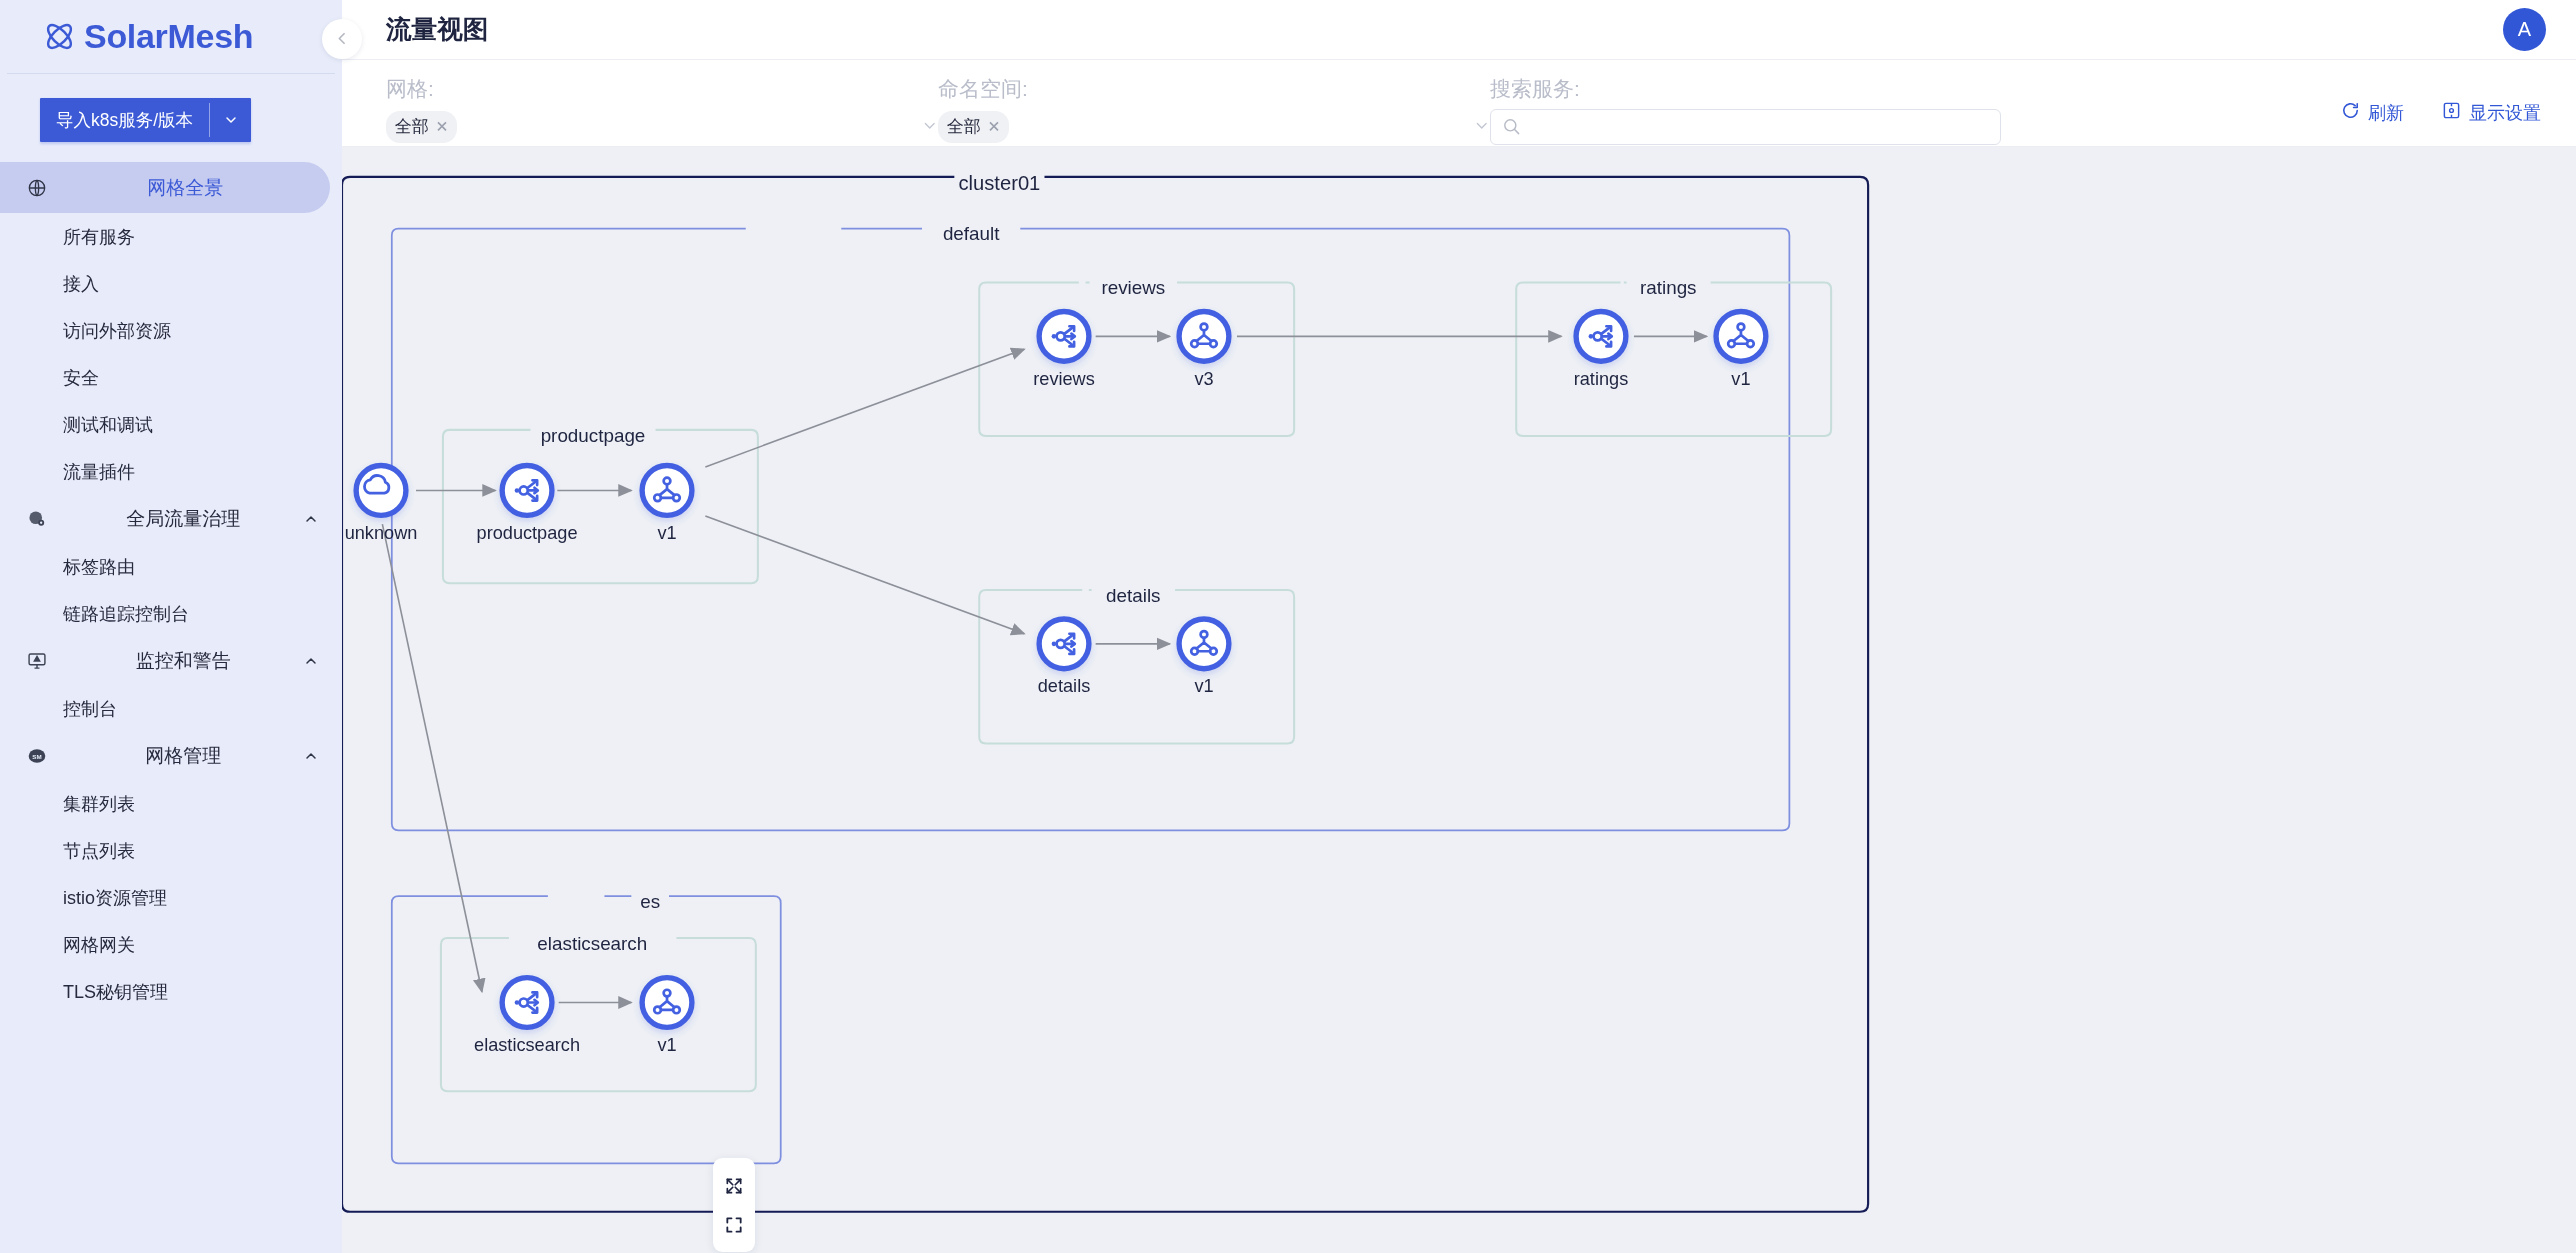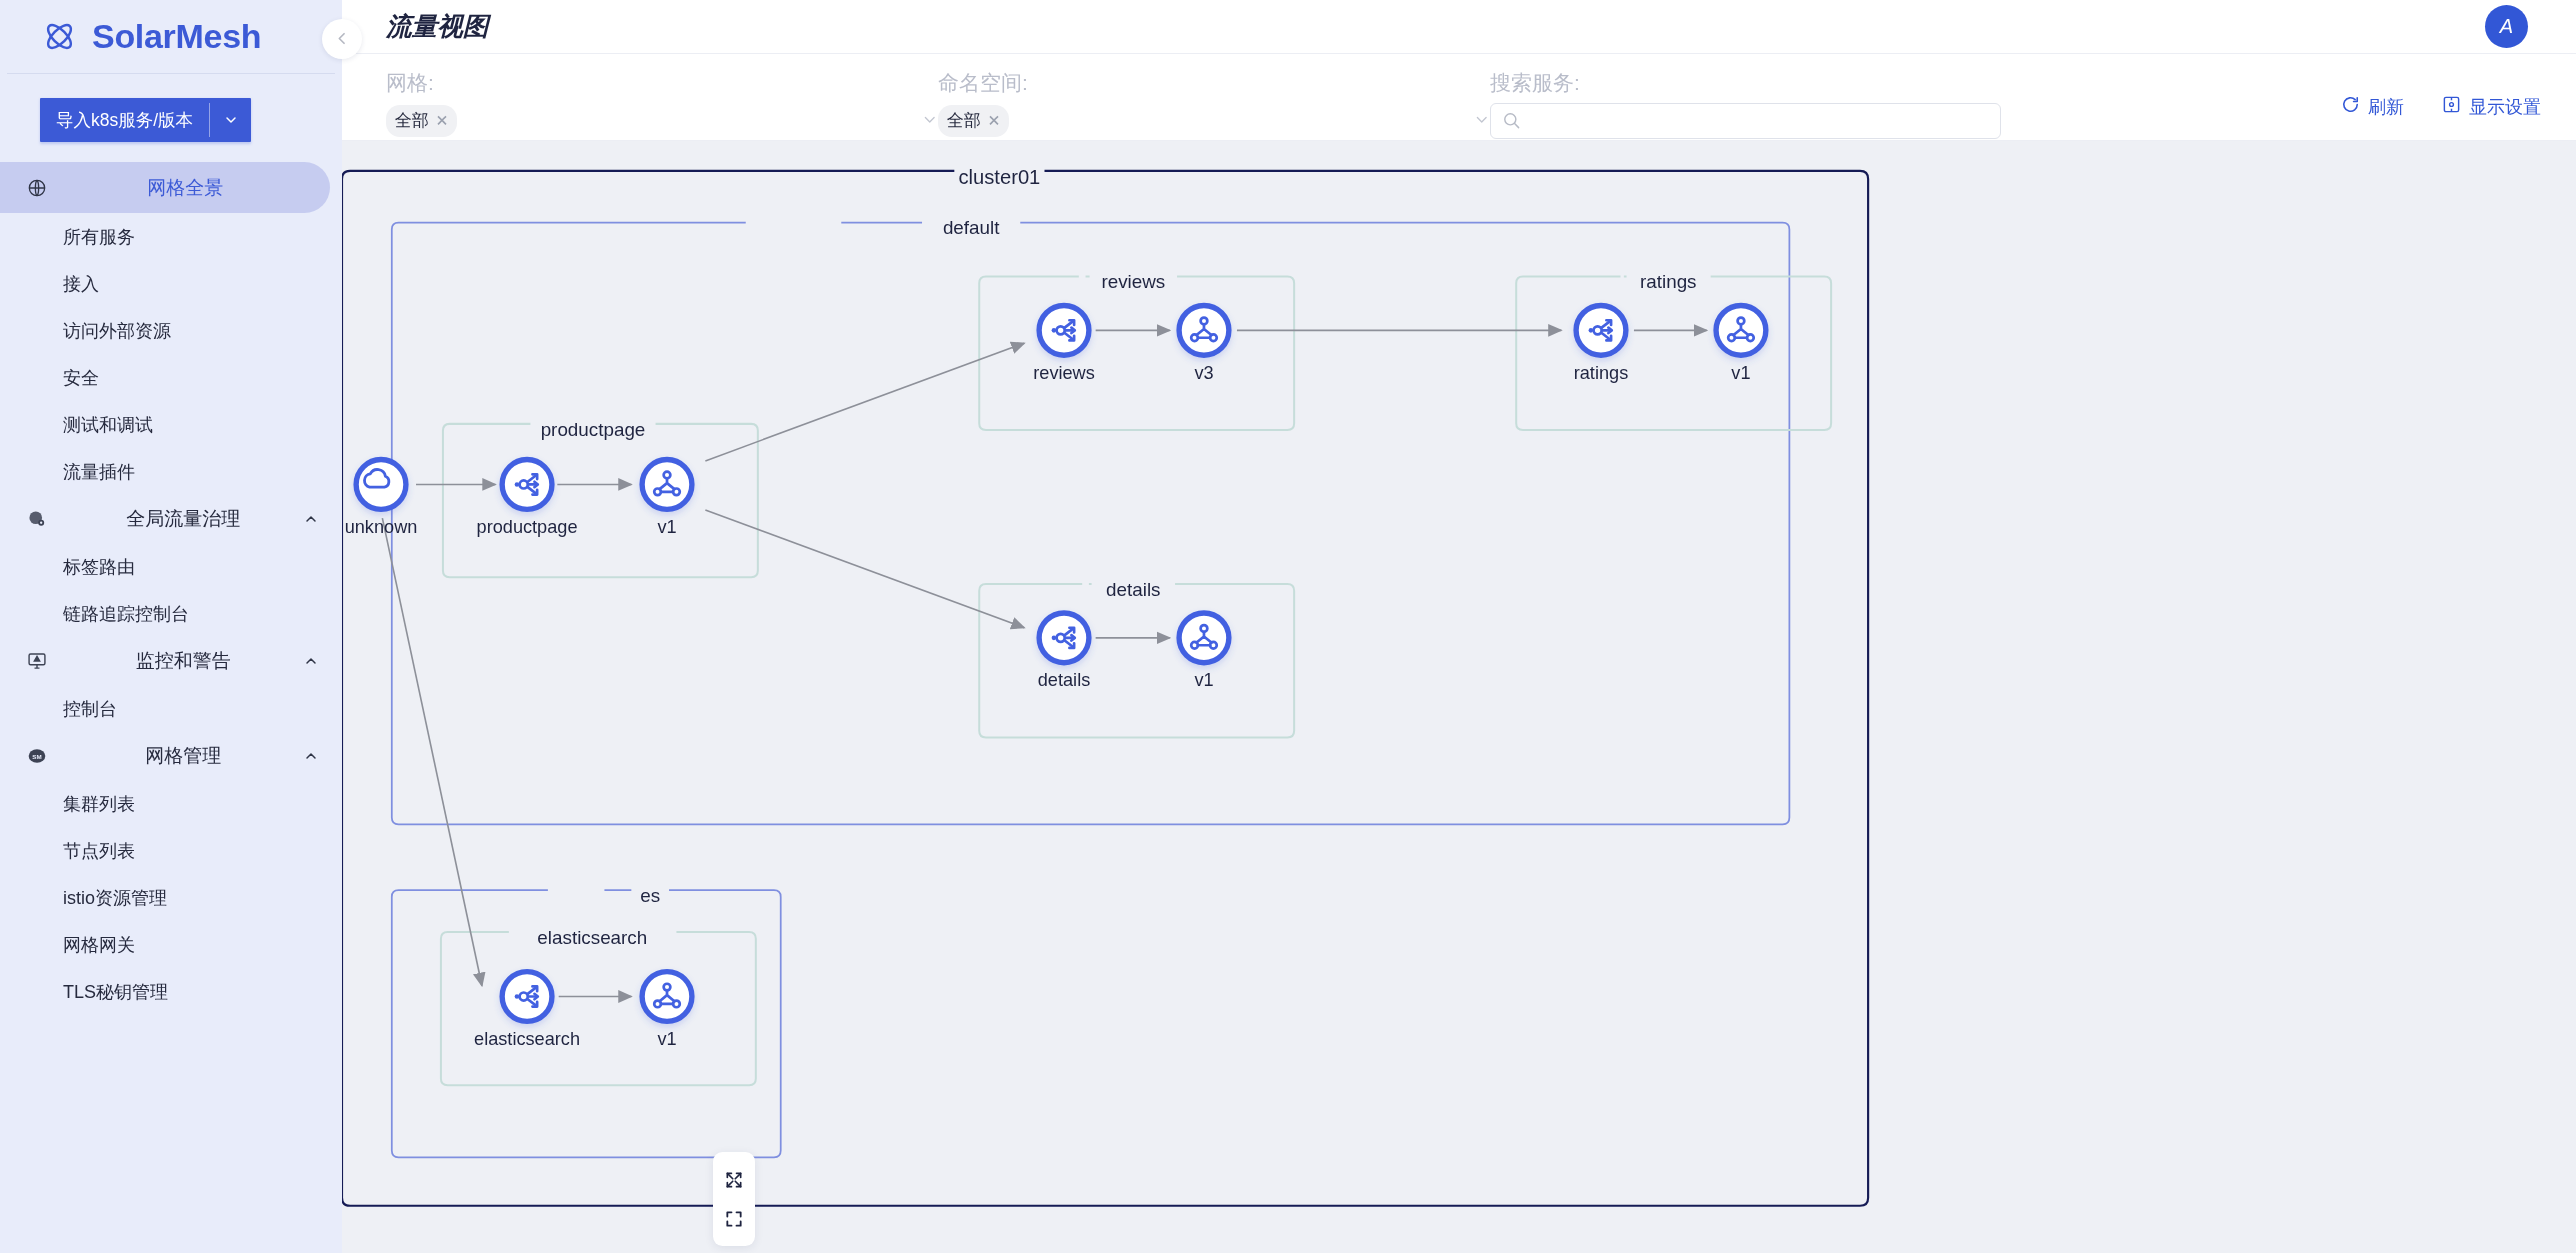--- a/index.html
+++ b/index.html
@@ -16,21 +16,21 @@
     width: 342px; height: 1253px;
     background: #e8ecfa;
     flex: 0 0 342px;
     position: relative;
     padding-top: 0;
   }
   .brand {
     height: 73px;
     display: flex; align-items: center;
     padding-left: 42px;
-    gap: 15px;
+    gap: 7px;
   }
   .brand-logo { width: 35px; height: 35px; flex: 0 0 35px; }
   .brand-name {
     font-size: 34px; font-weight: 700; color: #3c5ad6;
     letter-spacing: -0.3px;
   }
   .brand-divider {
     height: 0.7px; background: #d5dbef; margin: 0 6.7px;
   }
   .import-wrap { padding: 24px 0 0 40px; }
@@ -67,26 +67,25 @@
   .m-sub {
     display: flex; align-items: center;
     height: 47px; padding-left: 63px;
     font-size: 18px; color: #262a3e; cursor: pointer;
   }
 
   
   .main { flex: 1 1 auto; height: 1253px; display: flex; flex-direction: column; position: relative; }
 
   .topbar {
-    height: 54px; background: #fff;
+    height: 60px; background: #fff;
     display: flex; align-items: center;
-    padding-left: 44px; padding-right: 48px;
+    padding-left: 44px; padding-right: 30px;
     border-bottom: 0.7px solid #eceef4;
     position: relative;
-    font-style: italic;
   }
   .page-title { font-size: 25.6px; font-weight: 700; color: #1f2440; }
   .topbar-spacer { flex: 1 1 auto; }
   .avatar {
     width: 43px; height: 43px; border-radius: 50%;
     background: #3257d6; color: #fff;
     display: flex; align-items: center; justify-content: center;
     font-size: 20px;
   }
   .collapse-btn {

